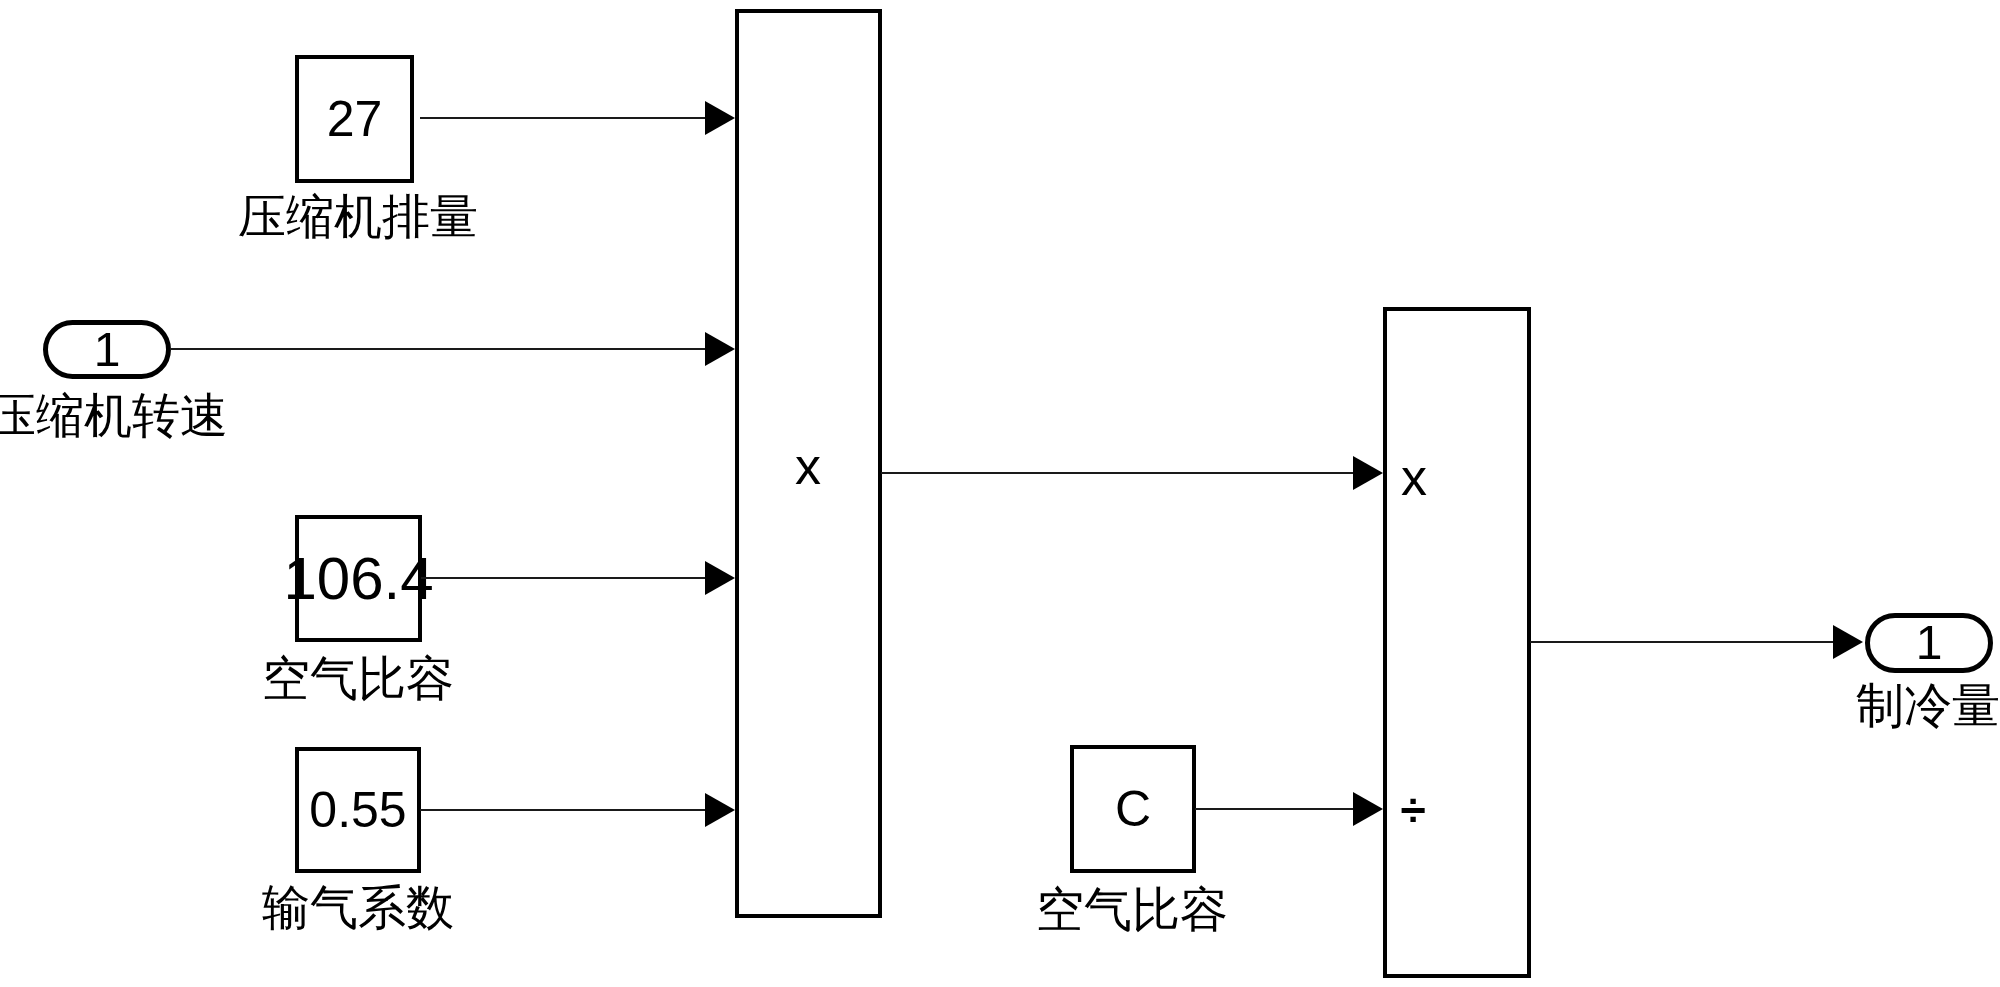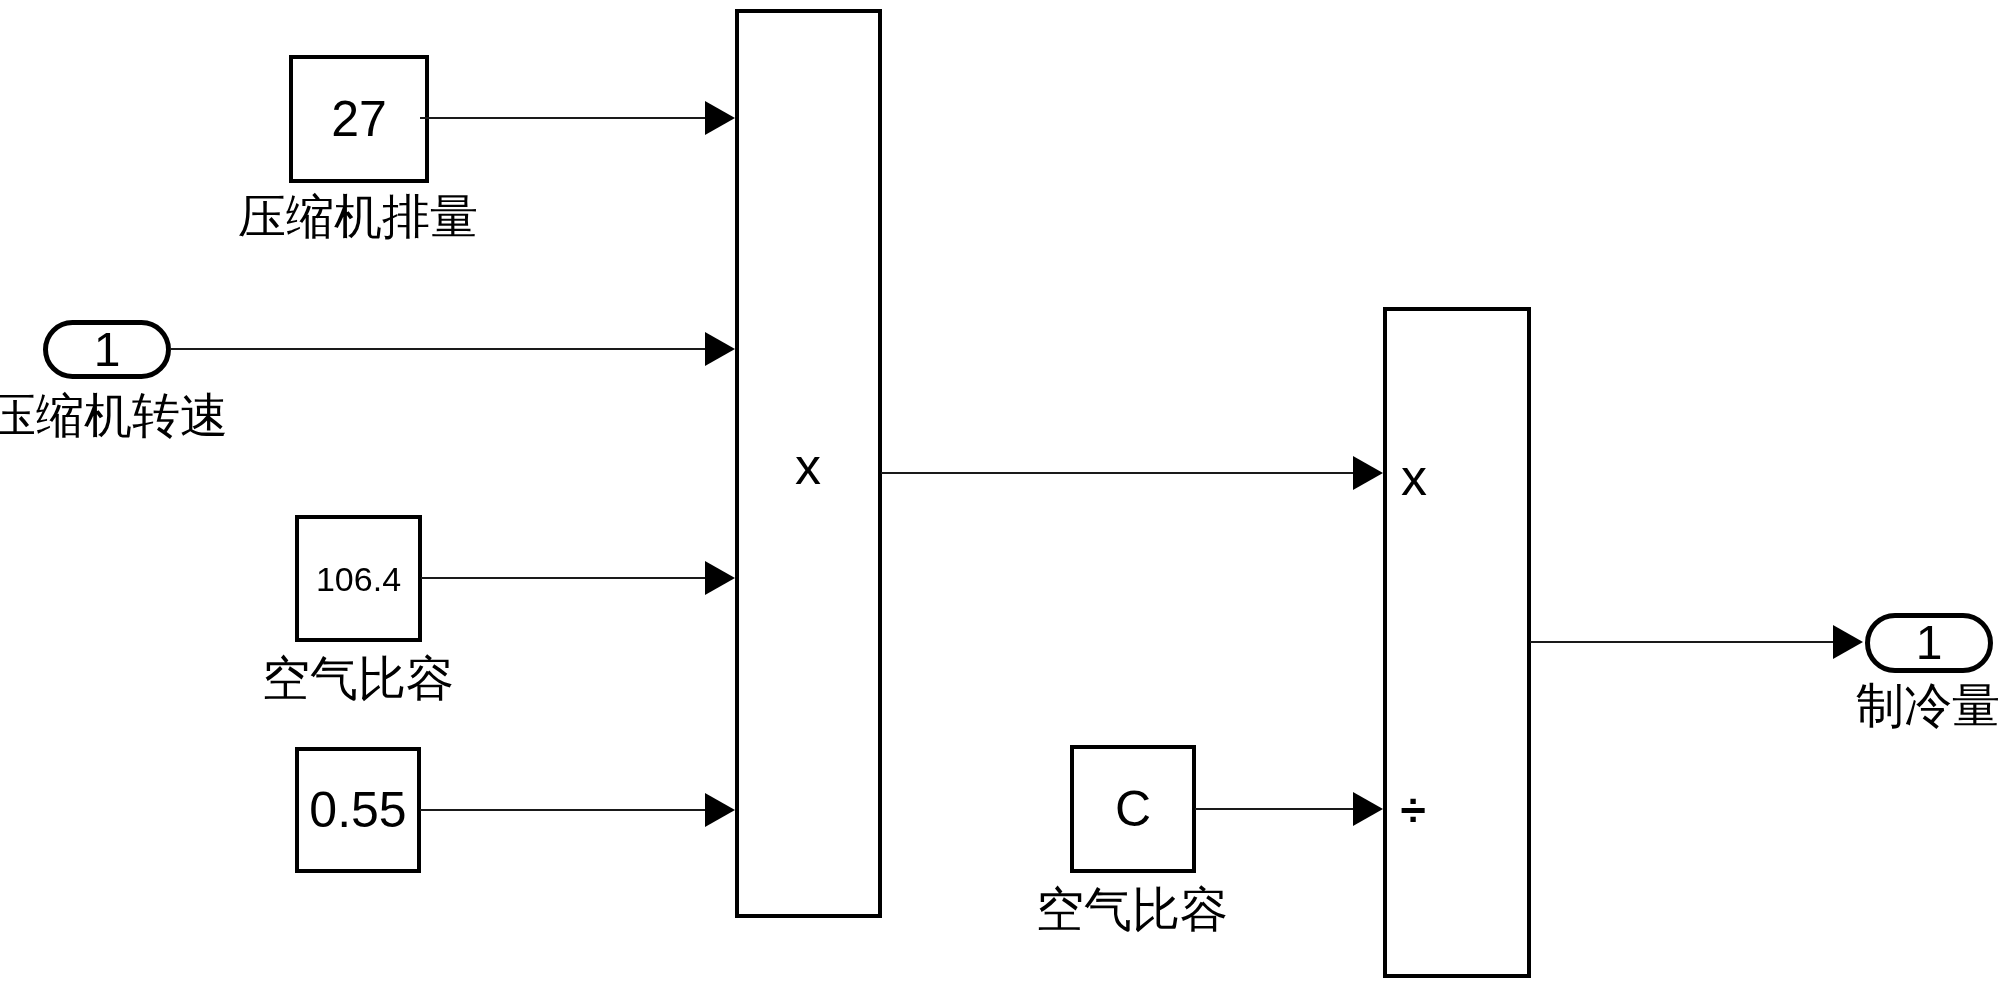--- a/index.html
+++ b/index.html
@@ -70,38 +70,39 @@
     border-top:17px solid transparent;
     border-bottom:17px solid transparent;
     border-left:30px solid #000000;
   }
 </style>
 </head>
 <body>
 
 <div class="canvas">
 
-  <div class="blk" style="left:289px;top:55px;width:140px;height:128px">
+  <div class="blk" style="left:295px;top:55px;width:119px;height:128px">
     <span class="val">27</span>
   </div>
   <div class="lbl" style="left:358px;top:193px">压缩机排量</div>
 
   <div class="oval" style="left:43px;top:320px;width:128px;height:59px">
     <span class="val">1</span>
   </div>
   <div class="lbl" style="left:108px;top:392px">压缩机转速</div>
 
   <div class="blk" style="left:295px;top:515px;width:127px;height:127px">
-    <span class="val" style="font-size:34px">106.4</span>
+    <span class="val" style="font-size:60px">106.4</span>
   </div>
   <div class="lbl" style="left:358px;top:655px">空气比容</div>
 
   <div class="blk" style="left:295px;top:747px;width:126px;height:126px">
     <span class="val">0.55</span>
   </div>
+  <div class="lbl" style="left:358px;top:884px">输气系数</div>
 
   <div class="blk" style="left:735px;top:9px;width:147px;height:909px"></div>
   <span class="op" style="left:808px;top:466px">x</span>
 
   <div class="blk" style="left:1070px;top:745px;width:126px;height:128px">
     <span class="val">C</span>
   </div>
   <div class="lbl" style="left:1132px;top:886px">空气比容</div>
 
   <div class="blk" style="left:1383px;top:307px;width:148px;height:671px"></div>

